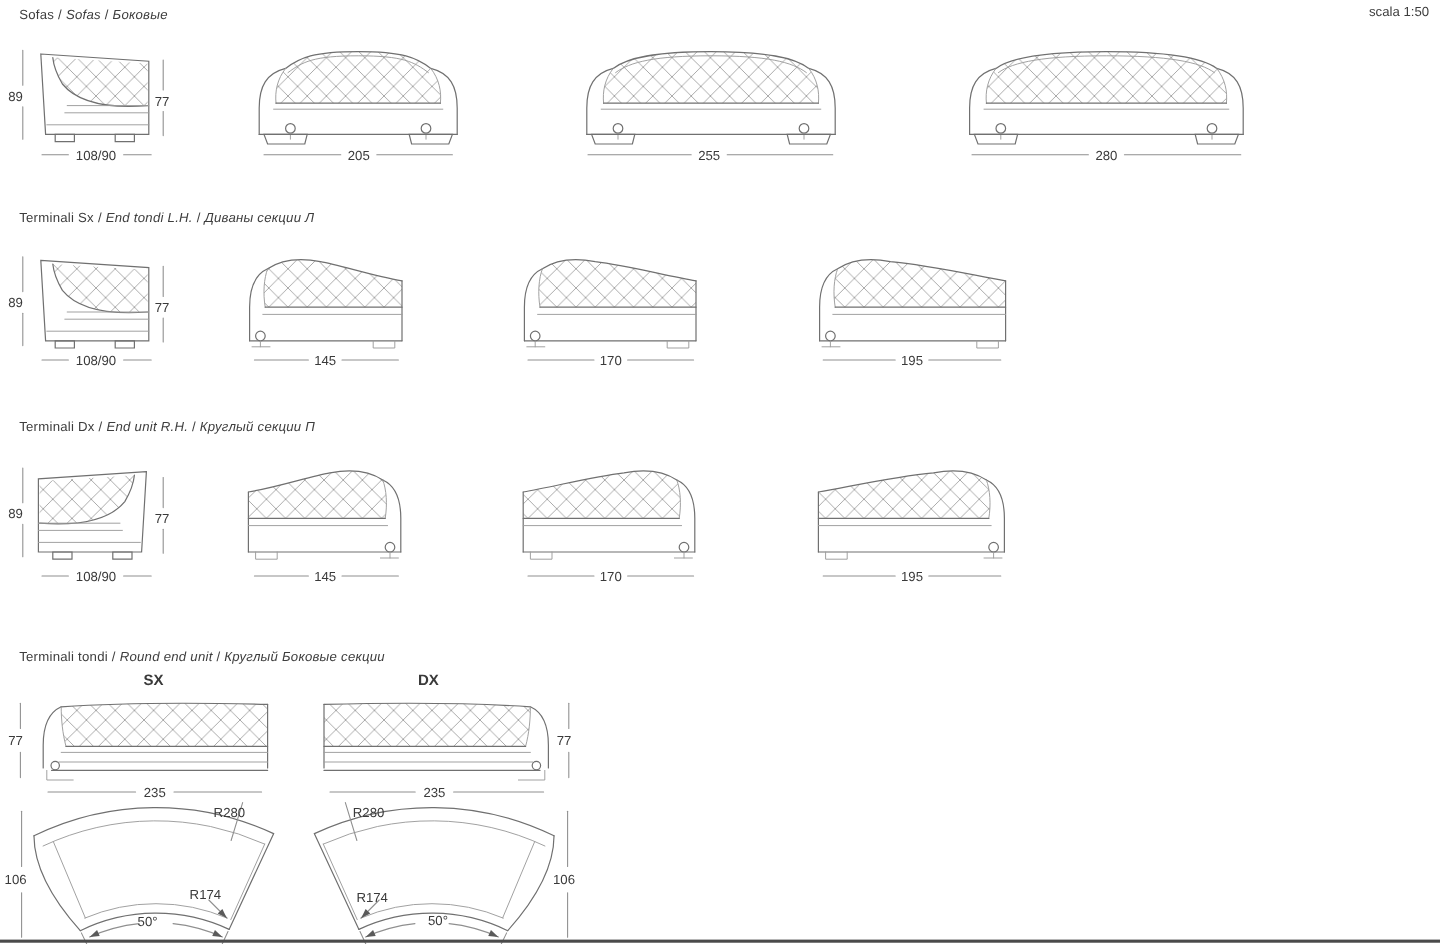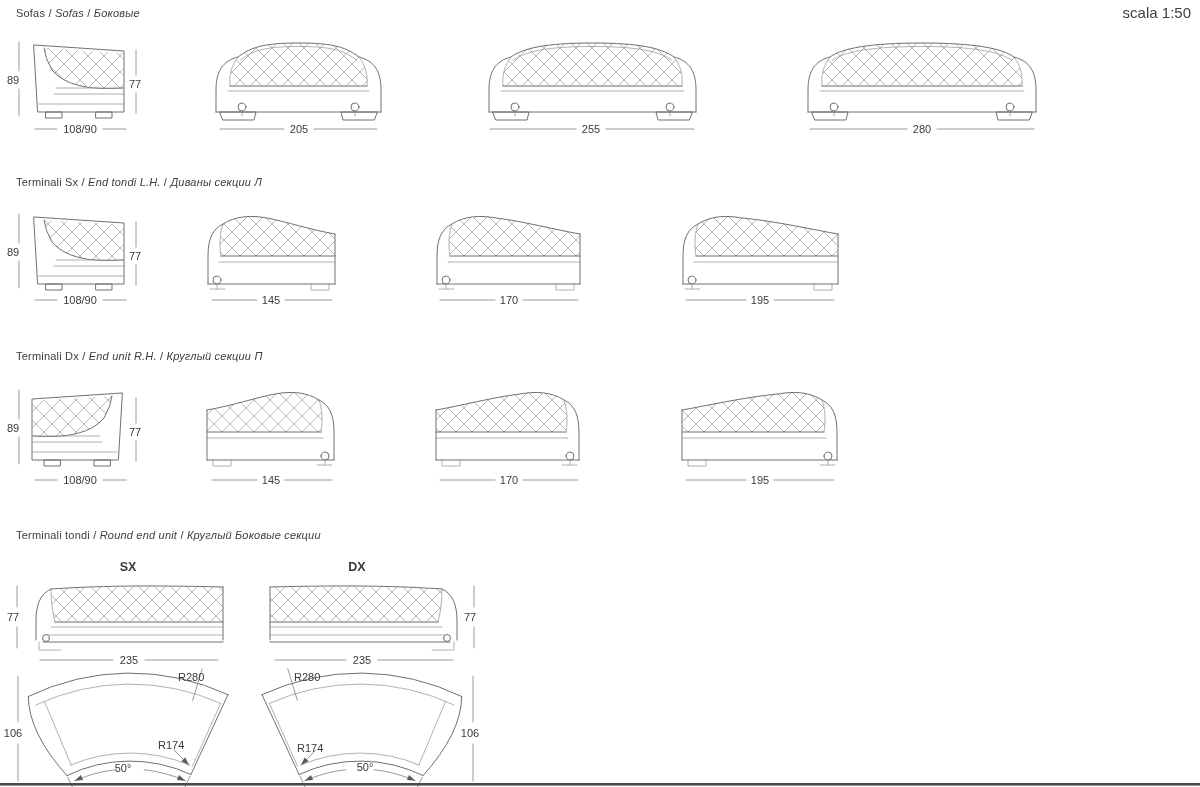--- a/index.html
+++ b/index.html
@@ -1,21 +1,21 @@
 <!DOCTYPE html>
 <html><head>
 <meta charset="utf-8">
 <style>
   html,body{margin:0;padding:0;background:#ffffff;}
   body{width:1200px;height:787px;position:relative;overflow:hidden;
        font-family:"Liberation Sans",sans-serif;color:#3d3d3d;}
   .sec-title{position:absolute;left:16px;font-size:11px;letter-spacing:.2px;color:#3d3d3d;white-space:nowrap;}
   .sec-title i{font-style:italic;margin-top:20px;}
   .sep{white-space:pre;}
-  .scale{position:absolute;right:9px;top:4px;font-size:15px;color:#3d3d3d;}
+  .scale{position:absolute;right:9px;top:4px;font-size:11px;color:#3d3d3d;}
   #sheet{position:absolute;left:0;top:0;}
   #figures path,#figures circle,#figures polygon,#figures line{fill:none;stroke:#707070;stroke-width:1;stroke-linecap:round;}
   #figures .thin{stroke:#9d9d9d;stroke-width:.8;}
   #figures .q{fill:url(#quilt);stroke:none;}
   #figures .dim{stroke:#8f8f8f;stroke-width:.9;}
   #figures .arrow{fill:#5a5a5a;stroke:none;}
   #sheet text{font-family:"Liberation Sans",sans-serif;font-size:11px;fill:#3a3a3a;}
   #sheet text.big{font-weight:700;font-size:12.5px;}
 </style>
 </head>
@@ -24,21 +24,21 @@
 <div class="sec-title" style="top:7px">
   <span>Sofas</span><span class="sep"> / </span><i>Sofas</i><span class="sep"> / </span><i>Боковые</i>
 </div>
 <div class="scale">scala 1:50</div>
 <div class="sec-title" style="top:176px">
   <span>Terminali Sx</span><span class="sep"> / </span><i>End tondi L.H.</i><span class="sep"> / </span><i>Диваны секции Л</i>
 </div>
 <div class="sec-title" style="top:350px">
   <span>Terminali Dx</span><span class="sep"> / </span><i>End unit R.H.</i><span class="sep"> / </span><i>Круглый секции П</i>
 </div>
-<div class="sec-title" style="top:529px">
+<div class="sec-title" style="top:542px">
   <span>Terminali tondi</span><span class="sep"> / </span><i>Round end unit</i><span class="sep"> / </span><i>Круглый Боковые секции</i>
 </div>
 
 <svg id="sheet" width="1200" height="787" viewBox="0 0 1200 787">
   <defs>
     <pattern id="quilt" width="16" height="16" patternUnits="userSpaceOnUse">
       <path d="M0,16 L16,0 M-4,4 L4,-4 M12,20 L20,12 M0,0 L16,16 M-4,12 L4,20 M12,-4 L20,4" stroke="#9a9a9a" stroke-width="0.7" fill="none"></path>
     </pattern>
   </defs>
 

